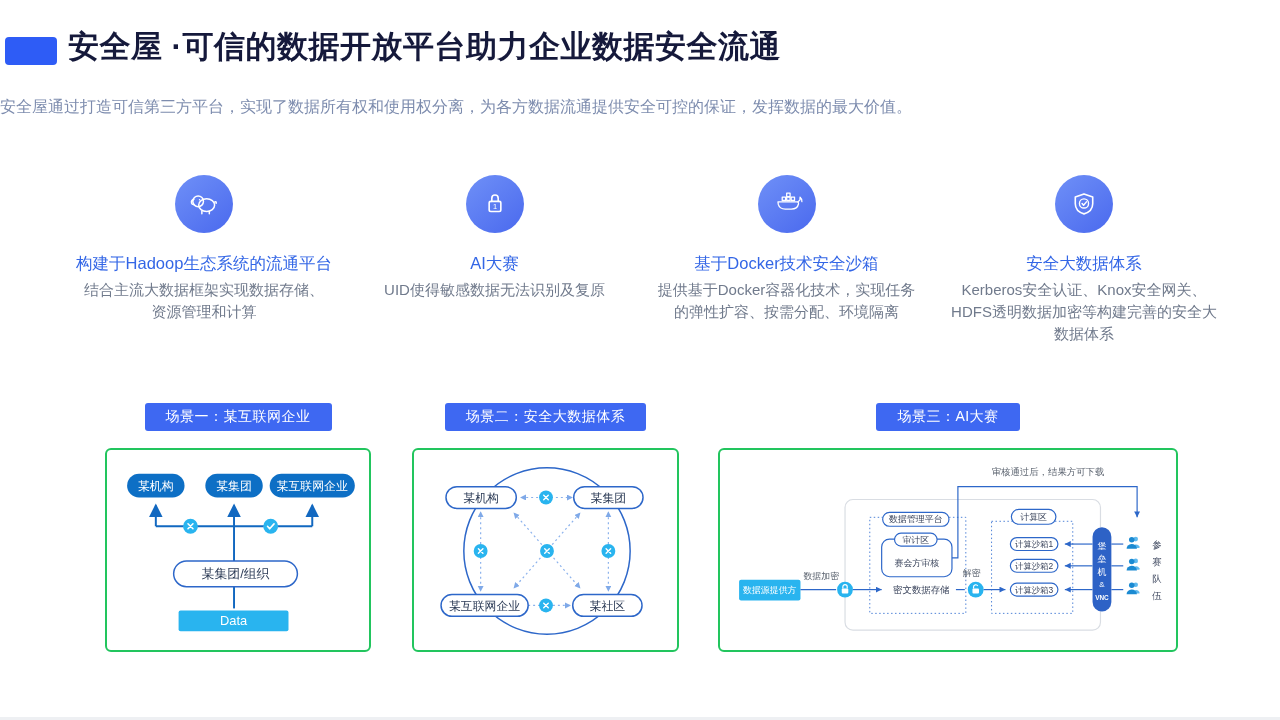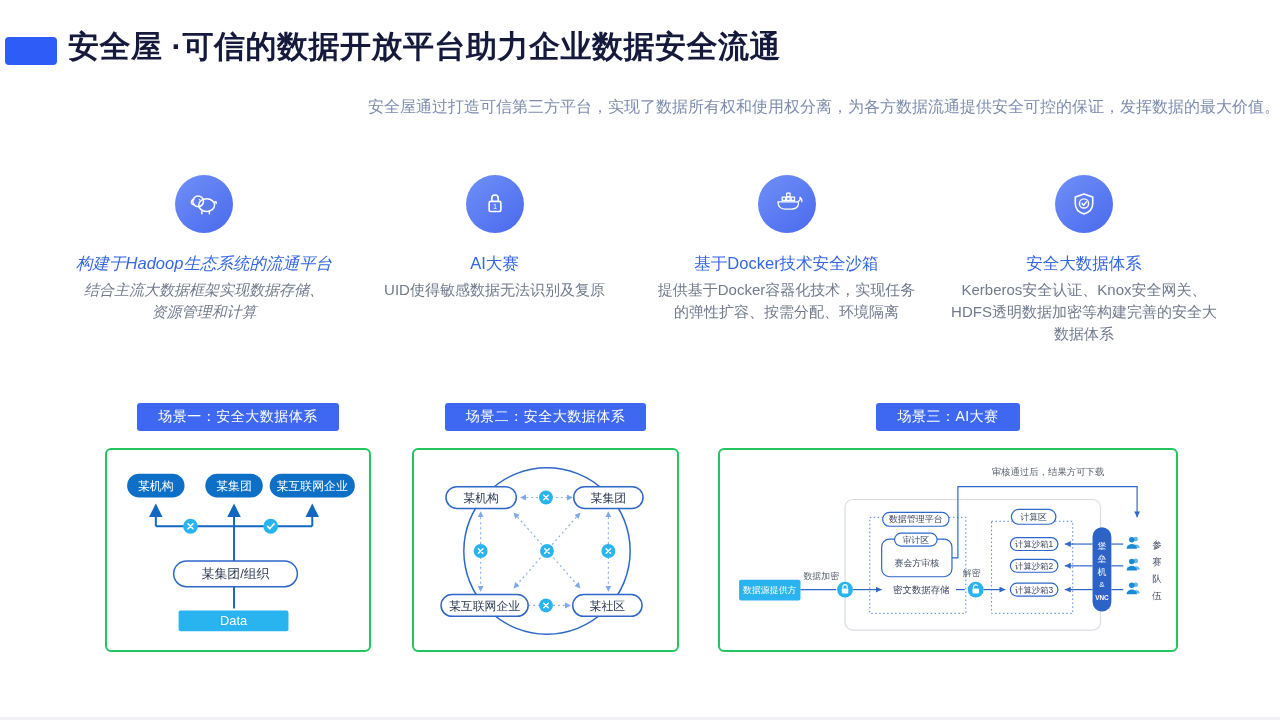--- a/index.html
+++ b/index.html
@@ -1,24 +1,24 @@
 <!DOCTYPE html>
 <html><head>
 <meta charset="utf-8">
 <style>
   html,body{margin:0;padding:0;background:#fff;}
   .slide{position:relative;width:1280px;height:720px;background:#fff;overflow:hidden;
          font-family:"Liberation Sans","DejaVu Sans",sans-serif;}
   
   .title-marker{position:absolute;left:5px;top:37px;width:52px;height:28px;background:#2e5cf6;border-radius:4px;}
   .page-title{position:absolute;left:68px;top:26px;font-size:31px;font-weight:700;color:#15193b;letter-spacing:.5px;}
-  .subtitle{position:absolute;left:0;top:97px;width:1280px;text-align:right;font-size:16px;color:#7d8cae;}
+  .subtitle{position:absolute;left:0;top:97px;width:1280px;text-align:left;font-size:16px;color:#7d8cae;}
   
   .feature{position:absolute;top:175px;display:flex;flex-direction:column;align-items:center;text-align:center;}
-  .f1{left:58px;width:292px;font-style:italic;}
+  .f1{left:58px;width:292px;}
   .f2{left:352px;width:285px;}
   .f3{left:643px;width:287px;}
   .f4{left:936px;width:296px;}
   .icon-circle{width:58px;height:58px;border-radius:50%;
                background:linear-gradient(140deg,#6f90f7 0%,#4a69ee 100%);
                display:flex;align-items:center;justify-content:center;}
   .feature-title{margin-top:19px;font-size:16.5px;font-weight:500;color:#3366e6;line-height:22px;}
   .feature-desc{margin-top:5px;font-size:15px;color:#707a8c;line-height:22px;}
   .f1 .feature-desc{max-width:254px;}
   .f3 .feature-desc{max-width:268px;}
@@ -92,21 +92,21 @@
         <rect x="15.7" y="5.8" width="3.2" height="3.2"></rect>
         <path d="M7.5,14 H25.2 q2,0 1.6,2 q-1,4.8 -6.8,4.8 h-5.6 q-5.4,0 -6.6,-4.4 z"></path>
         <path d="M26.3,13.8 q2.6,-1.2 2,-4.2 q2.1,1.6 1.7,4.2"></path>
       </svg>
     </div>
     <div class="feature-title">基于Docker技术安全沙箱</div>
     <div class="feature-desc">提供基于Docker容器化技术，实现任务的弹性扩容、按需分配、环境隔离</div>
   </div>
 
   <div class="scenario s1">
-    <div class="badge">场景一：安全大数据体系</div>
+    <div class="badge">场景一：某互联网企业</div>
     <div class="panel">
       <svg viewBox="0 0 264 202">
         <defs>
           <marker id="a1" markerWidth="8" markerHeight="8" refX="6" refY="3.5" orient="auto">
             <path d="M0,0 L7,3.5 L0,7 z" fill="#1268c0"></path>
           </marker>
         </defs>
         <g stroke="#1268c0" stroke-width="2" fill="none">
           <path d="M49,77 H207"></path>
           <path d="M49,77 V56" marker-end="url(#a1)"></path>

